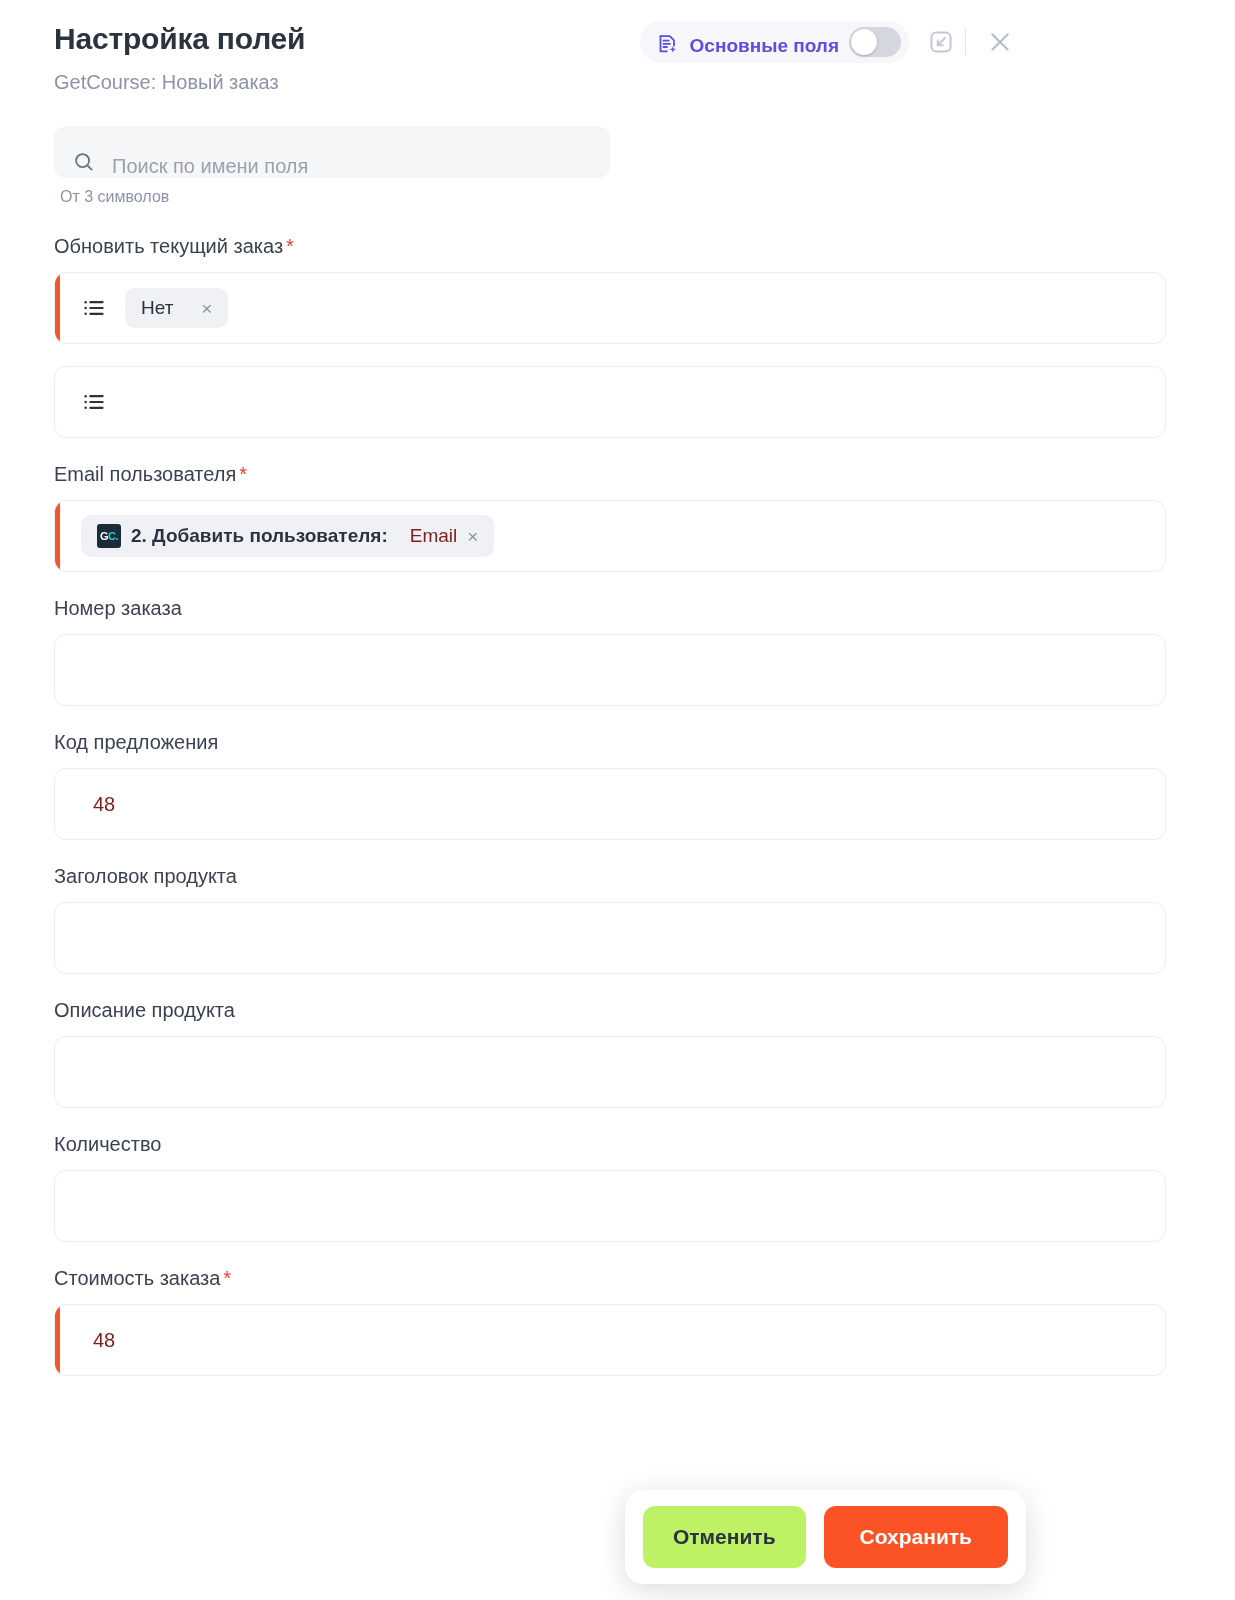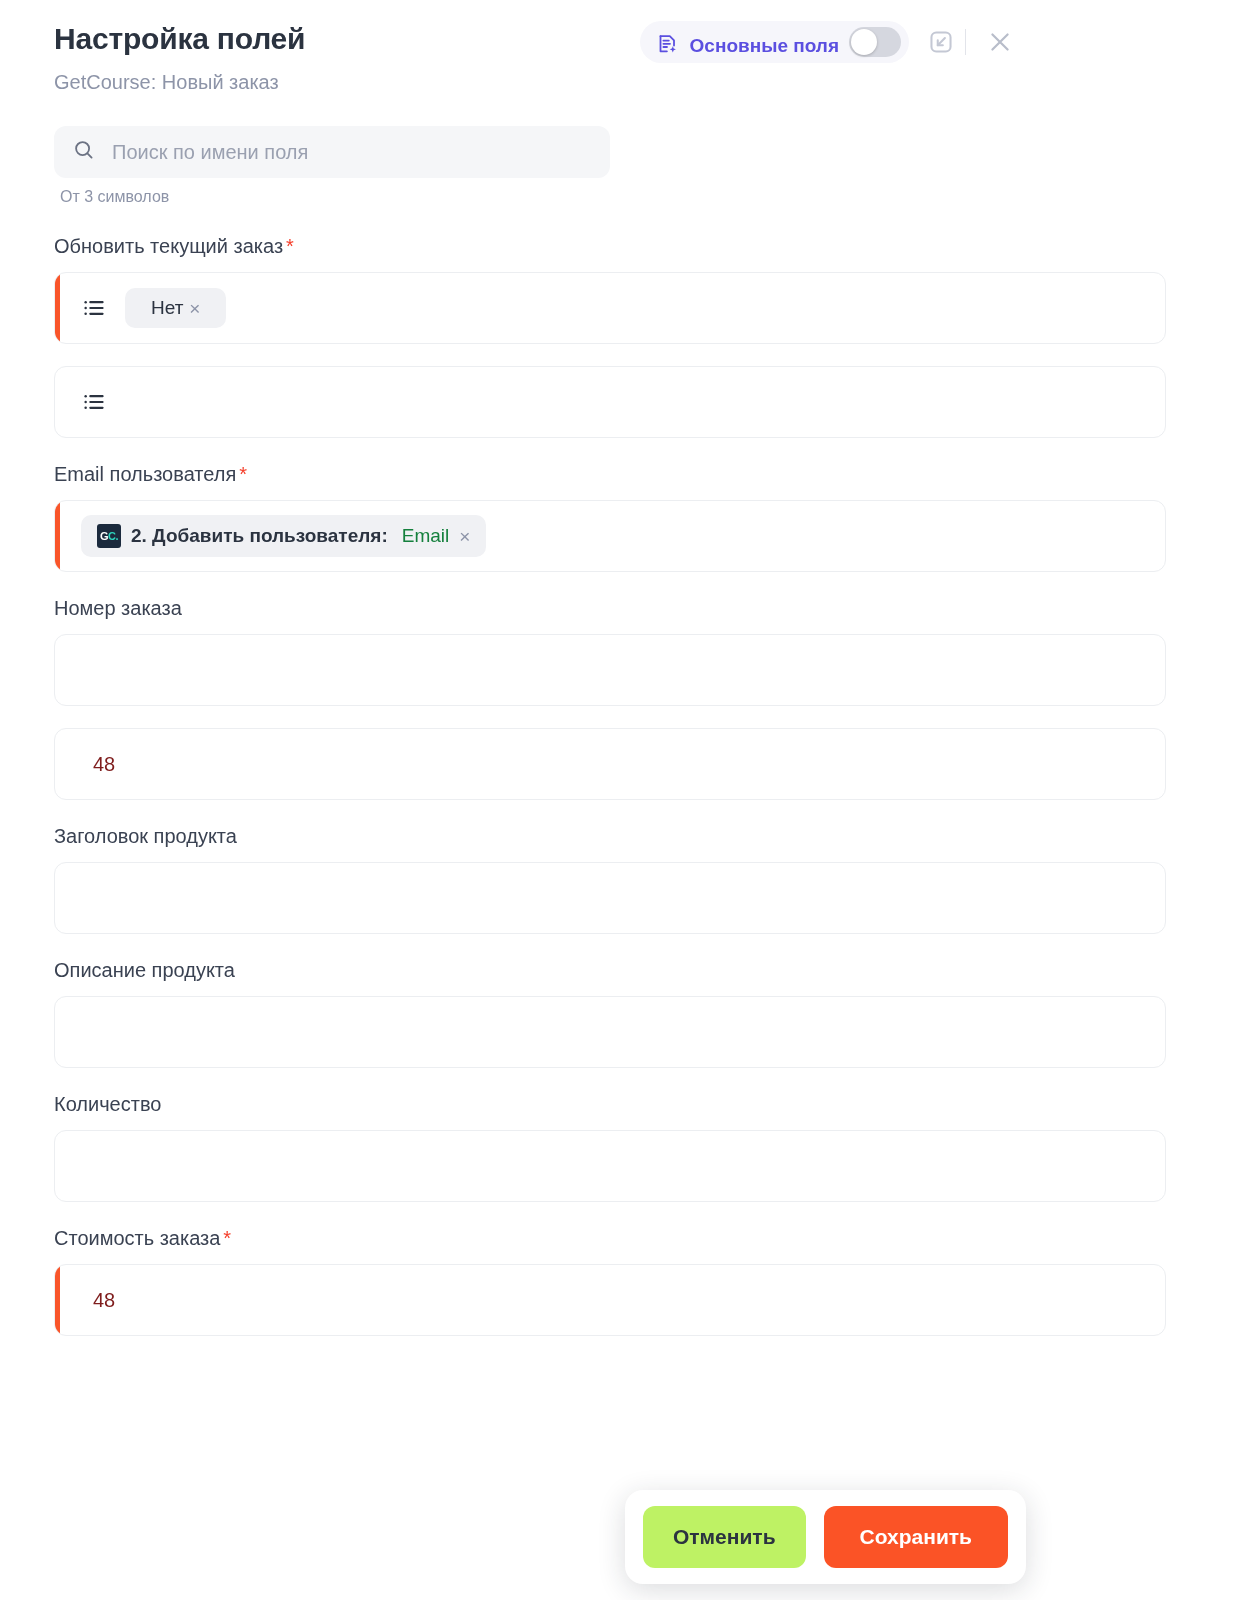--- a/index.html
+++ b/index.html
@@ -93,21 +93,21 @@
   }
 
   
   .search-wrap { padding: 0 0 0 54px; }
   .search-box {
     width: 556px;
     height: 52px;
     background: #f5f6f8;
     border-radius: 12px;
     display: flex;
-    align-items: center;
+    align-items: flex-end;
     gap: 16px;
     padding: 0 18px;
   }
   .search-placeholder {
     font-size: 20px;
     color: #9aa0b0;
   }
   .search-hint {
     font-size: 16px;
     color: #8d94a8;
@@ -153,24 +153,24 @@
     font-size: 20px;
     color: #7f1d1d;
     margin-left: 12px;
   }
 
   .list-icon { margin-right: 18px; display: flex; align-items: center; }
 
   .chip {
     display: inline-flex;
     align-items: center;
-    gap: 6px;
+    gap: 28px;
     background: #f0f1f4;
     border-radius: 10px;
-    padding: 9px 26px;
+    padding: 9px 16px;
     font-size: 19px;
     color: #2b3340;
   }
   .chip .chip-x {
     color: #8d94a8;
     font-size: 19px;
     line-height: 1;
   }
   .chip.ref { gap: 10px; padding: 9px 16px; }
   .gc-badge {
@@ -181,21 +181,21 @@
     align-items: center;
     justify-content: center;
     font-size: 11px;
     font-weight: bold;
     letter-spacing: -0.5px;
     flex: none;
   }
   .gc-badge .g { color: #ffffff; }
   .gc-badge .c { color: #2ed6c0; }
   .ref-step { font-weight: bold; color: #2b3340; }
-  .ref-field { color: #15803d; margin-left: 4px; }
+  .ref-field { color: #7f1d1d; margin-left: 12px; }
 
   
   .footer {
     position: absolute;
     right: 22px;
     bottom: 16px;
     background: #ffffff;
     border-radius: 18px;
     padding: 16px 18px;
     display: flex;
@@ -328,20 +328,23 @@
     <div class="field">
       <div class="field-label">
         <span>Номер заказа</span>
       </div>
       <div class="input">
         <span class="value"></span>
       </div>
     </div>
 
     <div class="field">
+      <div class="field-label">
+        <span>Код предложения</span>
+      </div>
       <div class="input">
         <span class="value">48</span>
       </div>
     </div>
 
     <div class="field">
       <div class="field-label">
         <span>Заголовок продукта</span>
       </div>
       <div class="input">

